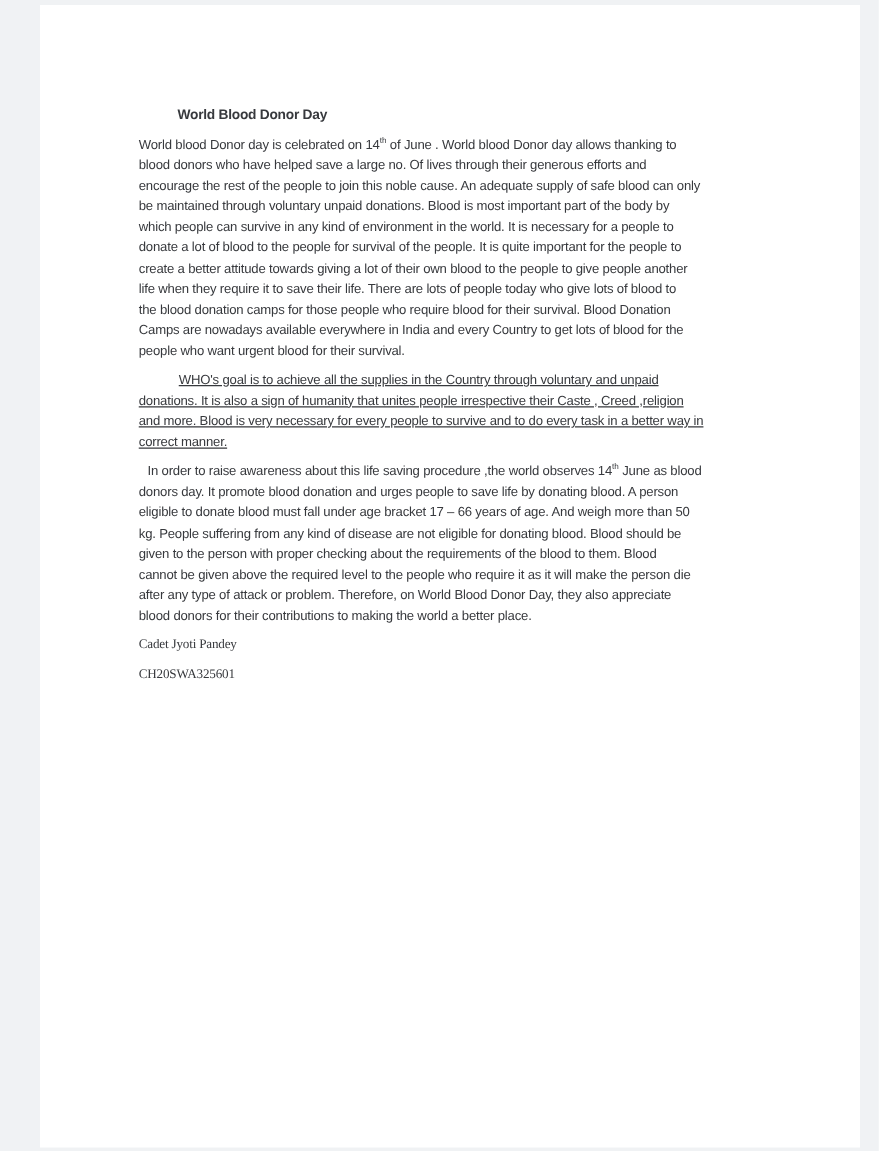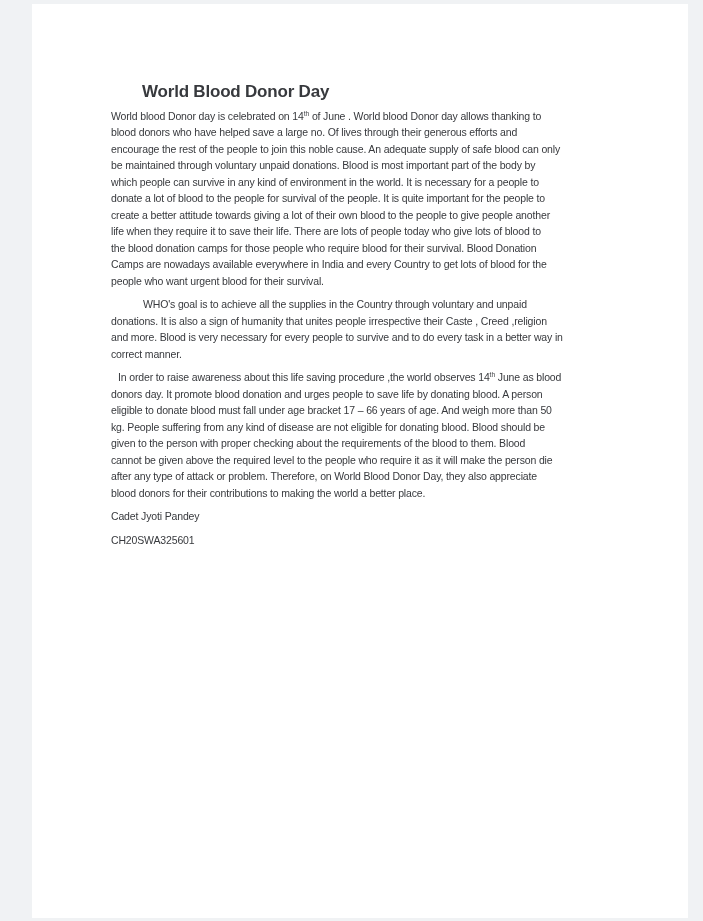--- a/index.html
+++ b/index.html
@@ -21,45 +21,46 @@
     position: absolute;
     left: 32px;
     top: 4px;
     width: 656px;
     height: 914px;
     box-sizing: border-box;
     padding: 80px 70px 0 79px;
     overflow: hidden;
   }
   .doc-title {
-    font-size: 17px;
+    font-size: 11px;
     font-weight: bold;
     letter-spacing: -0.2px;
     line-height: 16.5px;
     margin: 0 0 7px 0;
     text-indent: 31px;
     white-space: nowrap;
   }
   .para {
     font-size: 10.5px;
     letter-spacing: -0.15px;
     line-height: 16.5px;
     margin: 0 0 7px 0;
     white-space: nowrap;
   }
-  .para.indent-tab   { text-indent: 32px; }
+  .para.indent-tab   { text-indent: 32px; text-decoration: underline; }
   .para.indent-small { text-indent: 7px;  }
   .para sup {
     font-size: 6.5px;
     letter-spacing: 0;
     line-height: 0;
     vertical-align: super;
   }
   .signature-block .para {
     white-space: nowrap;
+    font-family: Liberation Serif, serif;
   }
 </style>
 </head>
 <body style="background: rgb(240, 242, 244);">
 
 <div class="viewer">
   <div class="doc-page" style="background: rgb(255, 255, 255); color: rgb(55, 57, 61);">
     <h1 class="doc-title">World Blood Donor Day</h1>
     <div>
         <p class="para indent-none">World blood Donor day is celebrated on 14<sup>th</sup> of June . World blood Donor day allows thanking to<br>blood donors who have helped save a large no. Of lives through their generous efforts and<br>encourage the rest of the people to join this noble cause. An adequate supply of safe blood can only<br>be maintained through voluntary unpaid donations. Blood is most important part of the body by<br>which people can survive in any kind of environment in the world. It is necessary for a people to<br>donate a lot of blood to the people for survival of the people. It is quite important for the people to<br>create a better attitude towards giving a lot of their own blood to the people to give people another<br>life when they require it to save their life. There are lots of people today who give lots of blood to<br>the blood donation camps for those people who require blood for their survival. Blood Donation<br>Camps are nowadays available everywhere in India and every Country to get lots of blood for the<br>people who want urgent blood for their survival.</p>

